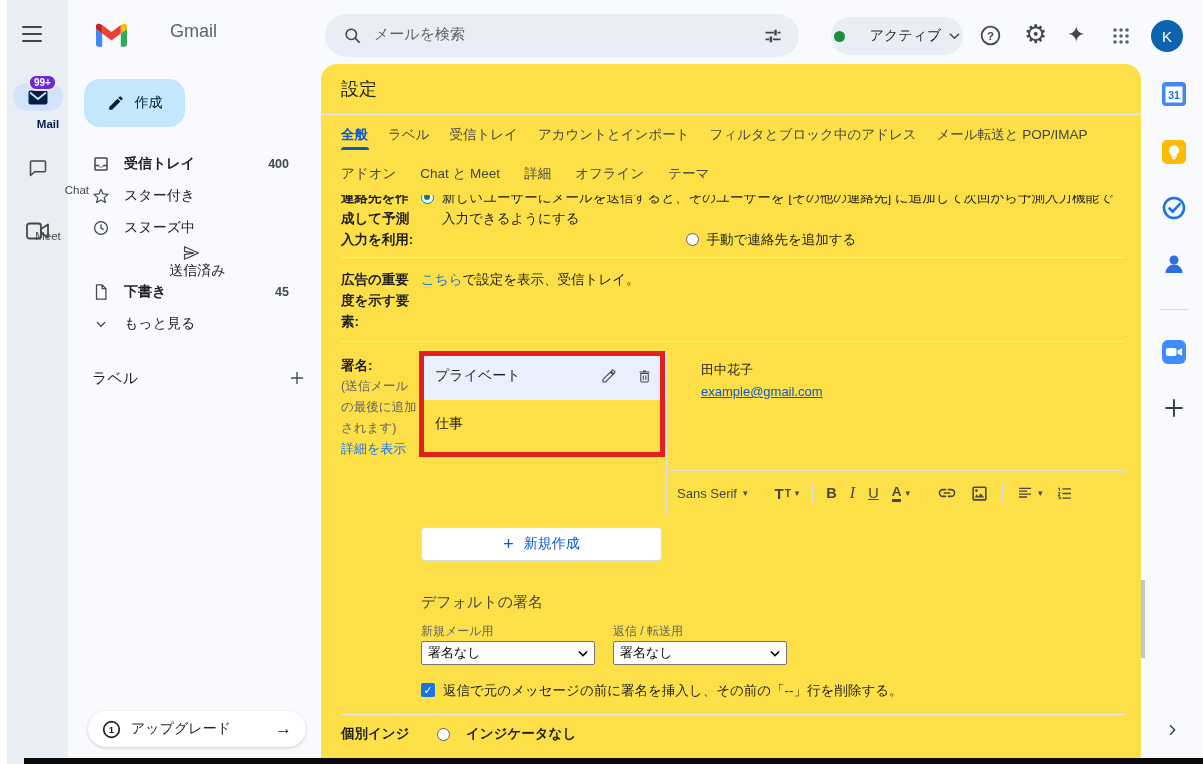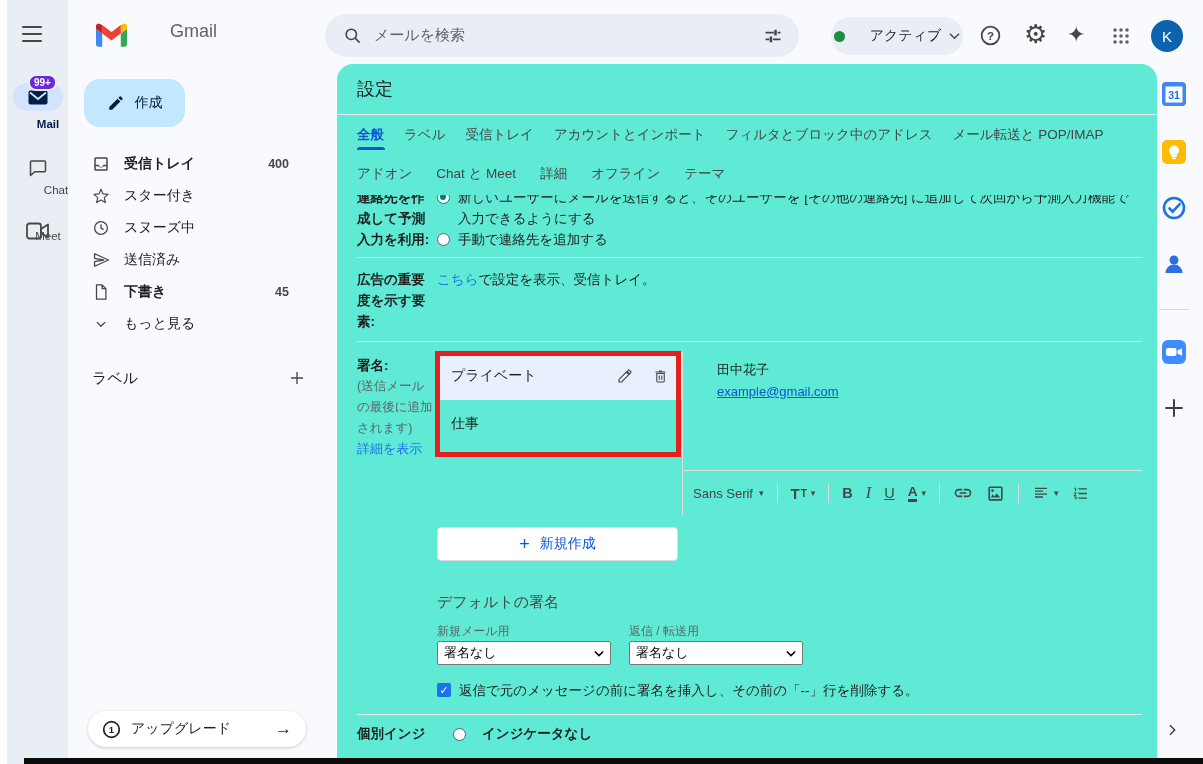--- a/index.html
+++ b/index.html
@@ -32,38 +32,38 @@
   #labels-hdr { left:92px; top:364px; width:214px; height:28px; }
   #labels-hdr .lbl { font-size:15px; color:#202124; }
   #labels-hdr .plus { margin-left:auto; }
   #upgrade { left:88px; top:711px; width:218px; height:36px; border-radius:18px; background:#fff; box-shadow:0 1px 3px rgba(60,64,67,.25); display:flex; align-items:center; padding:0 14px; gap:10px; cursor:pointer; }
   #upgrade .lbl { font-size:14px; }
   #upgrade .arrow { margin-left:auto; font-size:17px; }
 
   
   #logo-word { left:137px; top:21px; font-size:18px; color:#5f6368;margin-left:33px; }
   #search { left:325px; top:14px; width:474px; height:43px; border-radius:22px; background:#e9eef6; display:flex; align-items:center; padding:0 16px 0 18px; }
-  #search input { flex:1; margin-left:12px; border:none; outline:none; background:transparent; font-size:15px; color:#5f6368; font-family:Liberation Serif, serif; }
+  #search input { flex:1; margin-left:12px; border:none; outline:none; background:transparent; font-size:15px; color:#5f6368; font-family:Liberation Mono, monospace; }
   #search input::placeholder { color:#5f6368; opacity:1; }
   #status { left:831px; top:17px; width:132px; height:38px; border-radius:19px; background:#e9eef6; display:flex; align-items:center; justify-content:center; gap:8px; cursor:pointer; }
   #status .dot { width:11px; height:11px; border-radius:50%; background:#1e8e3e; }
   #status .lbl { font-size:14px; color:#1f1f1f;margin-left:17px; }
   .glyph-btn { color:#444746; cursor:pointer; line-height:1; }
   #avatar { left:1151px; top:20px; width:32px; height:32px; border-radius:50%; background:#0e63ae; color:#fff; font-size:15px; font-weight:500; display:flex; align-items:center; justify-content:center; cursor:pointer; }
 
   
   #rrail { left:1145px; top:64px; width:58px; height:700px; background:#f8fafd; }
   .rr-ic { left:1161px; cursor:pointer; }
   #rr-div { left:1159px; top:309px; width:30px; height:1px; background:#dadce0; }
 
   
   #scroll-thumb { left:1132px; top:580px; width:13px; height:78px; background:#c2c5c9; cursor:pointer; }
 
   
-  #card { left:337px; top:64px; width:820px; height:700px; background:#5eead4; border-radius:16px 16px 0 0; }
+  #card { left:321px; top:64px; width:820px; height:700px; background:#fde047; border-radius:16px 16px 0 0; }
   #card > * { position:absolute; }
   #pg-title { left:20px; top:13px; font-size:18px; color:#1f1f1f; }
   #hdr-div { left:0; top:50px; width:820px; height:1px; background:#e8eaed; }
   .tabs { left:20px; display:flex; gap:24px; font-size:13.5px; color:#444746; }
   #tabs1 { top:62px;gap:20px; } #tabs2 { top:101px; }
   .tab { cursor:pointer; white-space:nowrap; }
   .tab.active { color:#0b57d0; font-weight:600; }
   #tab-underline { left:20px; top:83px; width:28px; height:3px; background:#0b57d0; border-radius:3px 3px 0 0; }
 
   #clip { left:0; top:131px; width:808px; height:569px; overflow:hidden; }
@@ -129,21 +129,21 @@
 <div class="abs rail-badge">99+</div>
 <div class="abs rail-label on" style="left:8px;top:118px;">Mail</div>
 
 <div class="abs" style="left:28px;top:158px;">
   <span>
     <svg width="20" height="20" viewBox="0 0 24 24">
         <path d="M4.5 3.5h15a1.5 1.5 0 0 1 1.5 1.5v10a1.5 1.5 0 0 1-1.5 1.5H8l-5 4.5v-16a1.5 1.5 0 0 1 1.5-1.5z" fill="none" stroke="#444746" stroke-width="1.8" stroke-linejoin="round"></path>
       </svg>
   </span>
 </div>
-<div class="abs rail-label" style="left:16px;top:184px;">Chat</div>
+<div class="abs rail-label" style="left:9px;top:184px;text-align:right;">Chat</div>
 
 <div class="abs" style="left:26px;top:222px;">
   <span>
     <svg width="24" height="18" viewBox="0 0 24 18">
         <rect x="1" y="1.5" width="14" height="15" rx="2.5" fill="none" stroke="#444746" stroke-width="1.8"></rect>
         <path d="M15 7l7-4.5v13L15 11z" fill="none" stroke="#444746" stroke-width="1.8" stroke-linejoin="round"></path>
       </svg>
   </span>
 </div>
 <div class="abs rail-label" style="left:8px;top:230px;">Meet</div>
@@ -176,21 +176,21 @@
 </div>
 <div class="abs nav-row" style="top:212px;">
   <span class="ic">
       <svg width="18" height="18" viewBox="0 0 24 24">
         <circle cx="12" cy="12" r="8.5" fill="none" stroke="#444746" stroke-width="1.7"></circle>
         <path d="M12 7v5.2l3.5 2" fill="none" stroke="#444746" stroke-width="1.7"></path>
       </svg>
     </span>
   <span class="lbl">スヌーズ中</span>
 </div>
-<div class="abs nav-row" style="top:244px;">
+<div class="abs nav-row" style="top:244px;flex-direction:column;">
   <span class="ic">
       <svg width="18" height="18" viewBox="0 0 24 24">
         <path d="M3.4 20.3 22 12 3.4 3.7v6.1L15.5 12 3.4 14.2z" fill="none" stroke="#444746" stroke-width="1.7" stroke-linejoin="round"></path>
       </svg>
     </span>
   <span class="lbl">送信済み</span>
 </div>
 <div class="abs nav-row bold" style="top:276px;">
   <span class="ic">
       <svg width="18" height="18" viewBox="0 0 24 24">
@@ -364,21 +364,21 @@
   </div>
 
   <div id="clip">
 
     <div class="lblcol" style="top:-8px;">連絡先を作成して予測入力を利用:</div>
     <div style="left:100px;top:-8px;width:700px;">
       <div class="opt">
         <span class="radio sel" style="margin-top:4px;"></span>
         <span>新しいユーザーにメールを送信すると、そのユーザーを [その他の連絡先] に追加して次回から予測入力機能で入力できるようにする</span>
       </div>
-      <div class="opt" style="margin-top:0;">
+      <div class="opt" style="margin-top:0;justify-content:center;">
         <span class="radio" style="margin-top:4px;"></span>
         <span>手動で連絡先を追加する</span>
       </div>
     </div>
 
     <div class="divider" style="top:62px;"></div>
 
     <div class="lblcol" style="top:74px;">広告の重要度を示す要素:</div>
     <div style="left:100px;top:74px;font-size:13.5px;line-height:21px;">
       <a class="lk">こちら</a><span>で設定を表示、受信トレイ。</span>

